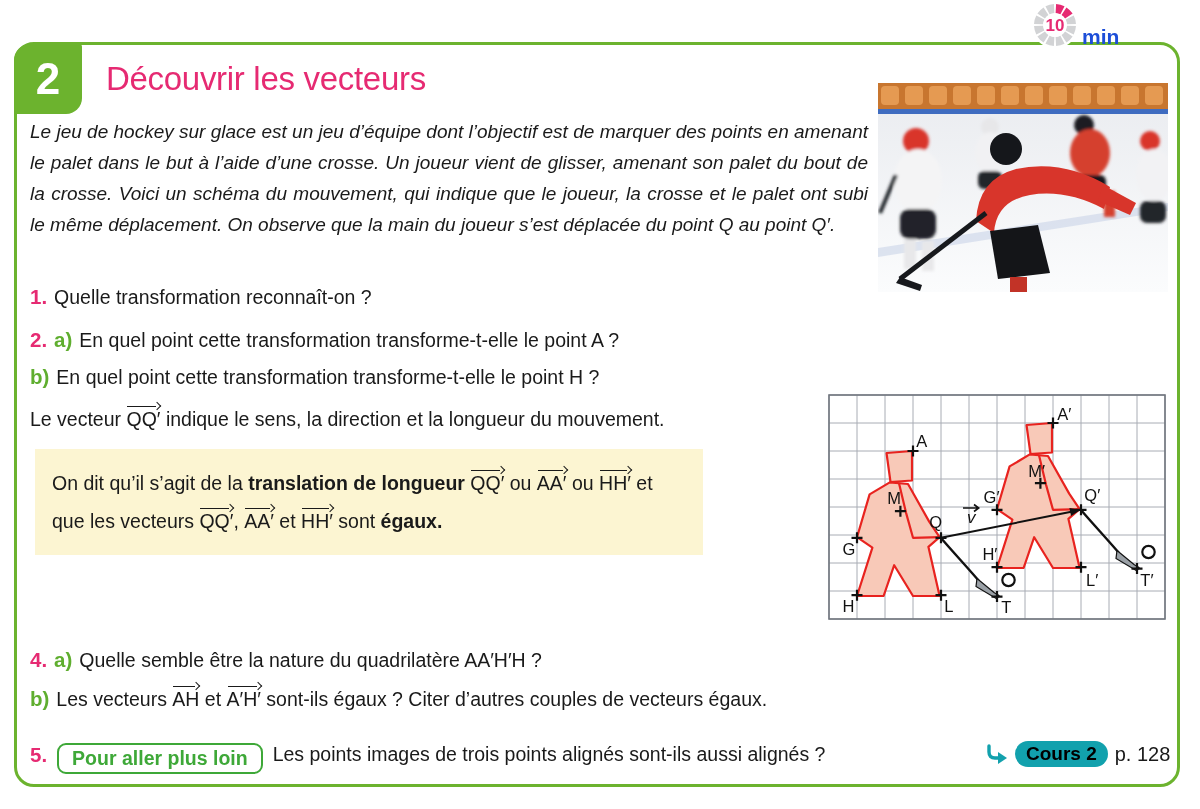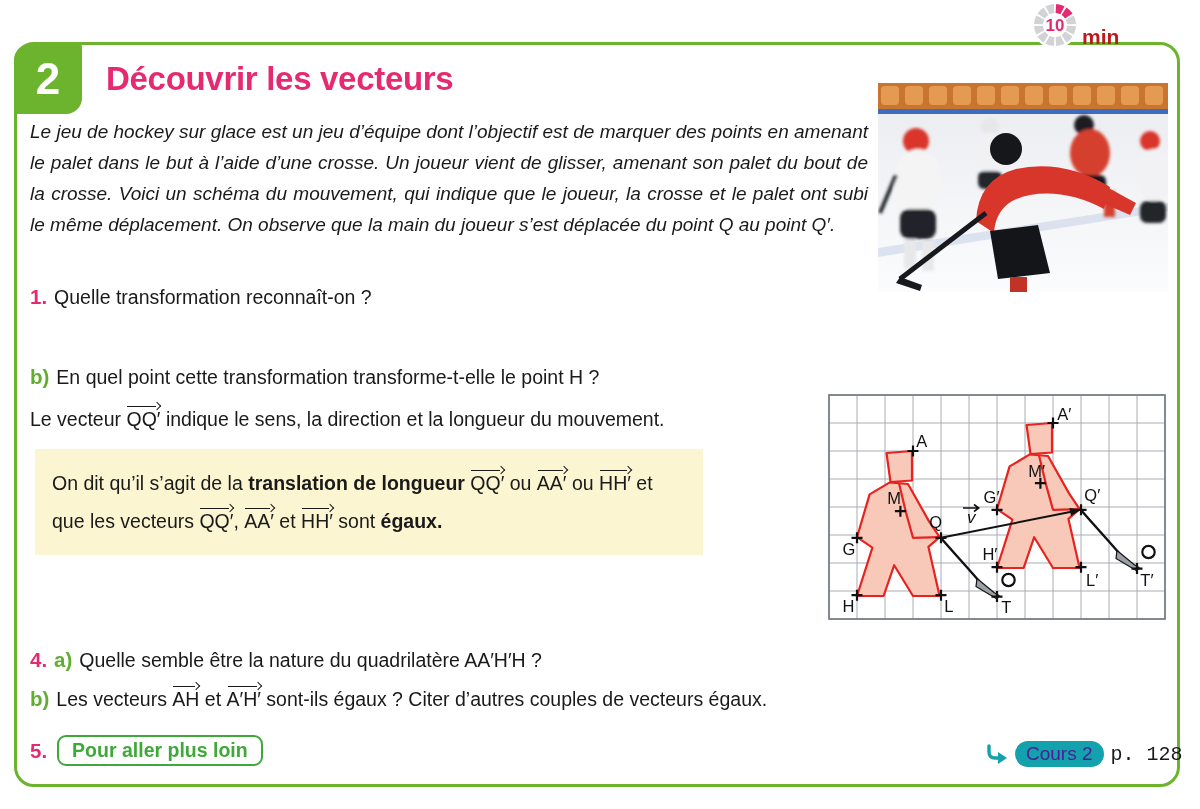--- a/index.html
+++ b/index.html
@@ -3,40 +3,40 @@
 <meta charset="utf-8">
 <style>
   html,body{margin:0;padding:0;background:#fff;}
   .page{position:relative;width:1200px;height:809px;background:#fff;overflow:hidden;
         font-family:"Liberation Sans",sans-serif;color:#1a1a1a;}
   .frame{position:absolute;left:14px;top:42px;width:1166px;height:745px;
          border:3px solid #6cb32e;border-radius:20px;box-sizing:border-box;}
   .num-badge{position:absolute;left:14px;top:44px;width:68px;height:70px;background:#6cb32e;
              border-radius:16px 3px 16px 3px;color:#fff;font-size:44px;font-weight:bold;
              text-align:center;line-height:70px;}
-  .title{position:absolute;left:106px;top:60px;font-size:33px;font-weight:bold;color:#e62a72;letter-spacing:-0.3px;}
+  .title{position:absolute;left:106px;top:60px;font-size:33px;font-weight:normal;color:#e62a72;letter-spacing:-0.3px;}
   .timer{position:absolute;left:1031px;top:1px;display:flex;align-items:flex-end;}
-  .timer-min{color:#b91c1c;font-weight:bold;font-size:21px;margin-left:3px;margin-top:2px;}
+  .timer-min{color:#1d4ed8;font-weight:bold;font-size:21px;margin-left:3px;margin-top:2px;}
   .intro{position:absolute;left:30px;top:116px;width:838px;font-size:19px;line-height:31px;text-align:justify;font-style:italic;}
   .qline{position:absolute;left:30px;font-size:19.5px;white-space:nowrap;}
   .qnum{color:#e62a72;font-weight:bold;font-size:20.5px;margin-right:7px;}
   .qletter{color:#5fae2f;font-weight:bold;font-size:20.5px;margin-right:7px;}
   .vec{position:relative;display:inline-block;line-height:1;}
   .vec::before{content:"";position:absolute;top:-4px;left:1px;right:4px;height:0;border-top:1.7px solid #1a1a1a;}
   .vec::after{content:"";position:absolute;top:-7px;right:0;width:5px;height:5px;
               border-top:1.7px solid #1a1a1a;border-right:1.7px solid #1a1a1a;transform:rotate(45deg);}
   .note{position:absolute;left:35px;top:449px;width:634px;background:#fcf5d2;
         padding:15px 17px;font-size:19.5px;line-height:38px;}
   .q5row{position:absolute;left:30px;top:735px;display:flex;align-items:center;gap:10px;font-size:19.5px;white-space:nowrap;}
   .plusloin{display:inline-block;border:2.5px solid #3ea838;border-radius:9px;padding:2px 13px;
-            color:#3ea838;font-weight:bold;font-size:19.5px;background:#fff;}
+            color:#3ea838;font-weight:bold;font-size:19.5px;background:#fff;margin-top:8px;}
   .refrow{position:absolute;left:985px;top:741px;display:flex;align-items:center;gap:7px;font-size:20px;}
-  .cours-pill{background:#12a1ad;color:#4c1d95;font-weight:normal;font-size:19px;
+  .cours-pill{background:#12a1ad;color:#000000;font-weight:bold;font-size:19px;
               border-radius:14px;padding:2px 11px;}
-  .pageref{color:#1a1a1a;font-family:Liberation Mono, monospace;}
+  .pageref{color:#1a1a1a;}
   svg text{font-family:"Liberation Sans",sans-serif;}
 </style>
 </head>
 <body>
 
 <div class="page">
 
   <div class="frame"></div>
 
   <div class="num-badge">2</div>
@@ -119,38 +119,42 @@
       <rect x="132" y="194" width="17" height="38" fill="#c23327"></rect>
       <rect x="126" y="230" width="30" height="8" rx="3" fill="#1a1c20"></rect>
       <line x1="108" y1="130" x2="22" y2="196" stroke="#17191d" stroke-width="5"></line>
       <path d="M22 194 L44 202 L42 208 L18 200 Z" fill="#17191d"></path>
     </g>
   </svg>
 
   <div class="qline" style="top:285px">
     <span class="qnum">1.</span><span>Quelle transformation reconnaît-on ?</span>
   </div>
+  <div class="qline" style="top:328px">
+    <span class="qnum">2.</span><span class="qletter">a)</span><span>En quel point cette transformation transforme-t-elle le point A ?</span>
+  </div>
   <div class="qline" style="top:408px">Le vecteur <span class="vec">QQ′</span> indique le sens, la direction et la longueur du mouvement.</div>
 
   <div class="qline" style="top:365px">
     <span class="qletter">b)</span><span>En quel point cette transformation transforme-t-elle le point H ?</span>
   </div>
 
   <div class="note">On dit qu’il s’agit de la <b>translation de longueur </b><span class="vec">QQ′</span> ou <span class="vec">AA′</span> ou <span class="vec">HH′</span> et que les vecteurs <span class="vec">QQ′</span>, <span class="vec">AA′</span> et <span class="vec">HH′</span> sont <b>égaux.</b></div>
 
   <div class="qline" style="top:648px">
     <span class="qnum">4.</span><span class="qletter">a)</span><span>Quelle semble être la nature du quadrilatère AA′H′H ?</span>
   </div>
   <div class="qline" style="top:687px">
     <span class="qletter">b)</span><span>Les vecteurs <span class="vec">AH</span> et <span class="vec">A′H′</span> sont-ils égaux ? Citer d’autres couples de vecteurs égaux.</span>
   </div>
 
   <div class="q5row">
     <span class="qnum" style="margin-right:0">5.</span>
     <span class="plusloin">Pour aller plus loin</span>
+    <span>Les points images de trois points alignés sont-ils aussi alignés ?</span>
   </div>
 
   <div class="refrow">
     <svg width="23" height="21" viewBox="0 0 23 21">
       <path d="M4 2 V8 Q4 14 10 14 H14" fill="none" stroke="#12a1ad" stroke-width="3.4" stroke-linecap="round"></path>
       <polygon points="13,8 22,14 13,20" fill="#12a1ad"></polygon>
     </svg>
     <span class="cours-pill">Cours 2</span>
     <span class="pageref">p. 128</span>
   </div>

